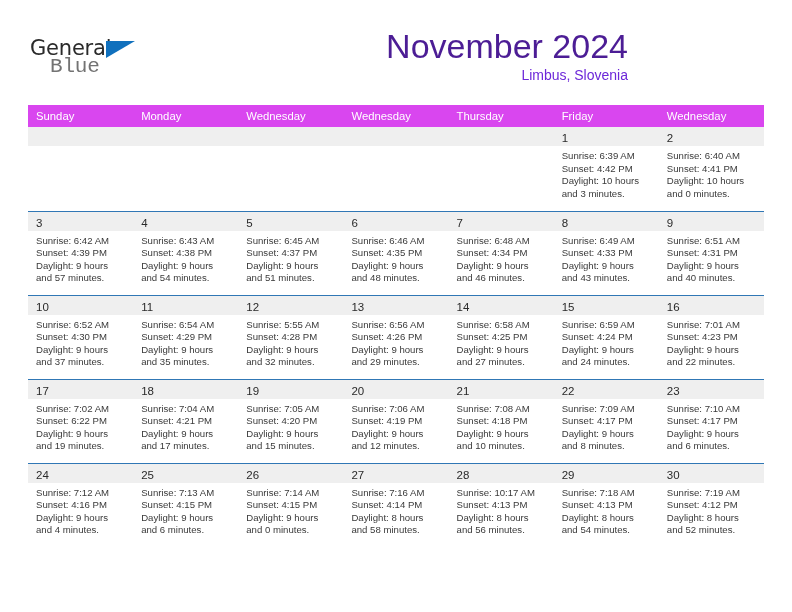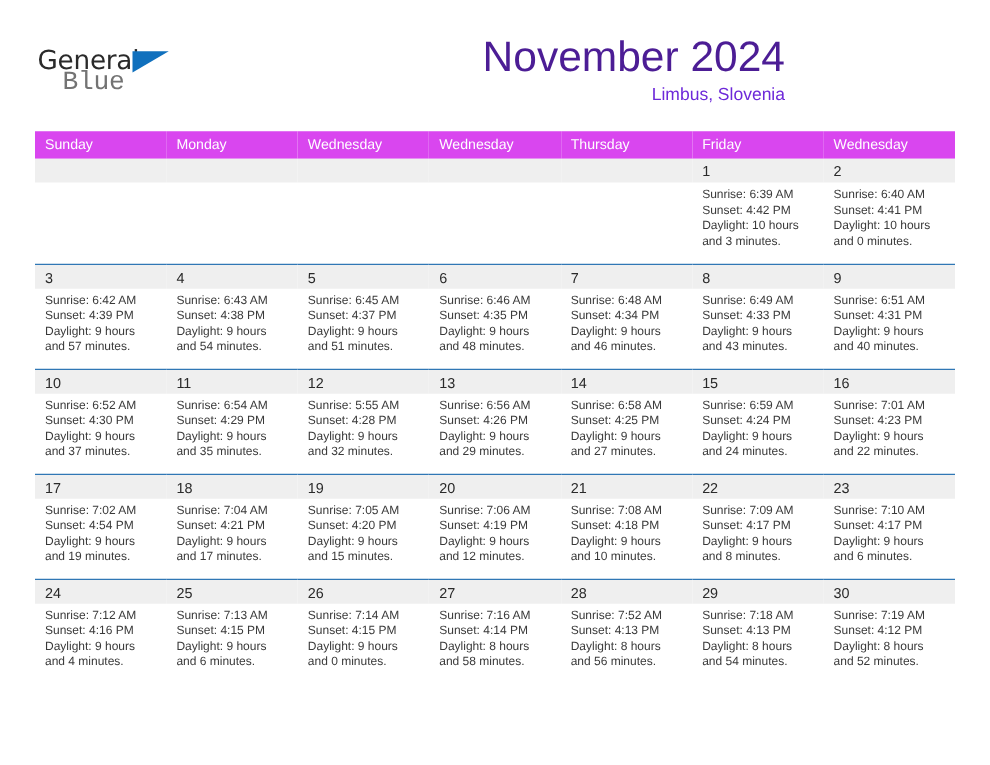--- a/index.html
+++ b/index.html
@@ -402,21 +402,21 @@
               </div>
             </div>
           </td>
         </tr>
         <tr>
           <td>
             <div class="cell-inner">
               <div class="daynum-band"><span class="daynum">17</span></div>
               <div class="cell-body">
                 <div>Sunrise: 7:02 AM</div>
-                <div>Sunset: 4:54 PM</div>
+                <div>Sunset: 6:22 PM</div>
                 <div>Daylight: 9 hours</div>
                 <div>and 19 minutes.</div>
               </div>
             </div>
           </td>
           <td>
             <div class="cell-inner">
               <div class="daynum-band"><span class="daynum">18</span></div>
               <div class="cell-body">
                 <div>Sunrise: 7:04 AM</div>
@@ -524,21 +524,21 @@
                 <div>Sunset: 4:14 PM</div>
                 <div>Daylight: 8 hours</div>
                 <div>and 58 minutes.</div>
               </div>
             </div>
           </td>
           <td>
             <div class="cell-inner">
               <div class="daynum-band"><span class="daynum">28</span></div>
               <div class="cell-body">
-                <div>Sunrise: 7:52 AM</div>
+                <div>Sunrise: 10:17 AM</div>
                 <div>Sunset: 4:13 PM</div>
                 <div>Daylight: 8 hours</div>
                 <div>and 56 minutes.</div>
               </div>
             </div>
           </td>
           <td>
             <div class="cell-inner">
               <div class="daynum-band"><span class="daynum">29</span></div>
               <div class="cell-body">

